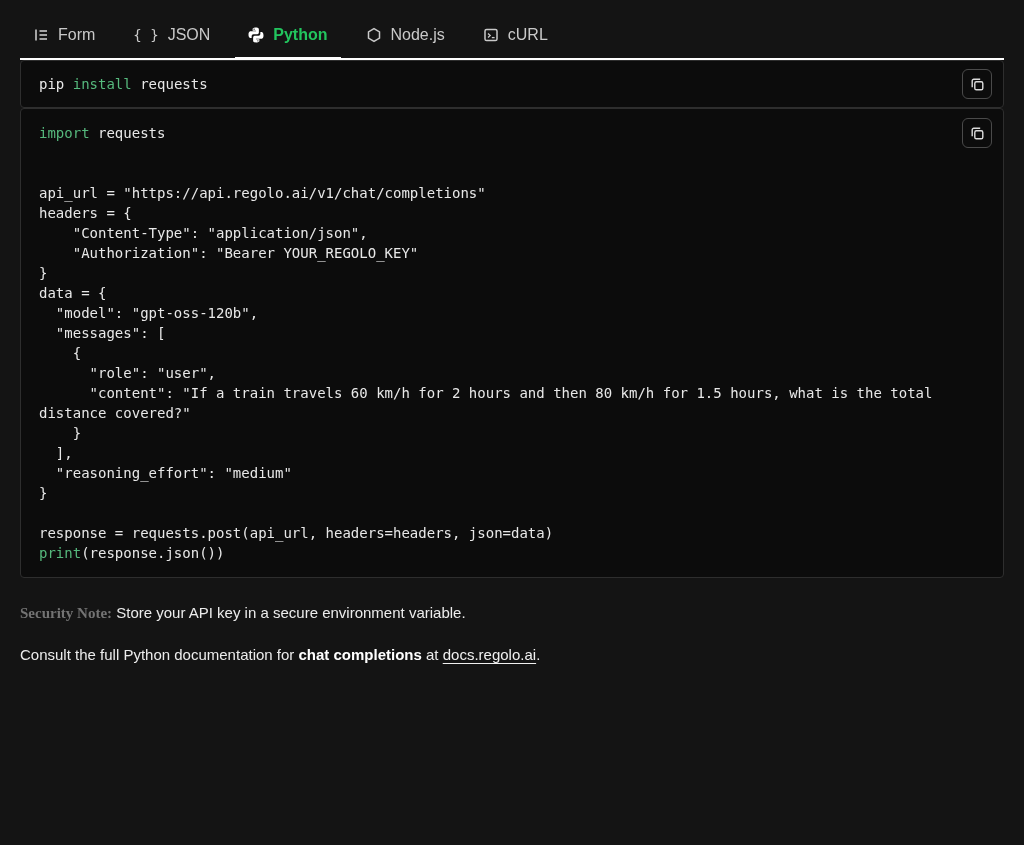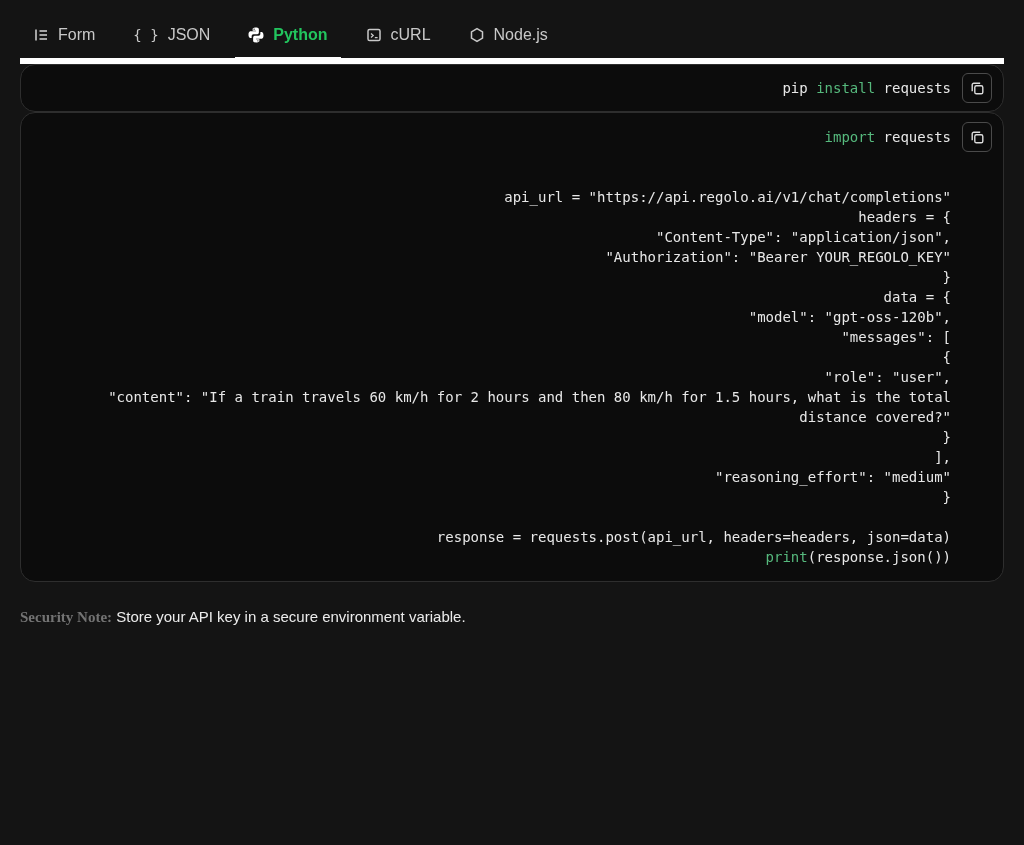--- a/index.html
+++ b/index.html
@@ -15,21 +15,21 @@
     -webkit-font-smoothing:antialiased;
   }
   .page{padding:16px 20px 0;}
   .page-title{
     font-size:22px;font-weight:700;letter-spacing:.3px;
     margin:8px 0 22px;color:#ffffff;
   }
   
   .tabs{
     display:flex;align-items:stretch;gap:12px;
-    border-bottom:6px solid #ffffff;
+    border-bottom:2px solid #ffffff;
   }
   .tab{
     display:flex;align-items:center;gap:9px;
     padding:10px 13px 14px;position:relative;
     color:#c9c9c9;font-size:16px;cursor:pointer;white-space:nowrap;
   }
   .tab svg,.tab .glyph-icon{flex:0 0 auto;}
   .tab .glyph-icon{
     font-family:"DejaVu Sans Mono",monospace;font-size:14px;color:#c9c9c9;
   }
@@ -42,21 +42,21 @@
   .tab.active svg{stroke:#ffffff;}
   .tab svg .fillpart{fill:#c9c9c9;stroke:none;}
   .tab.active svg .fillpart{fill:#ffffff;}
   
   .section-label{
     margin:26px 0 12px;font-size:15px;color:#ececec;
   }
   
   .code-block{
     position:relative;
-    background:#0c0c0c;border:1px solid #2e2e2e;border-radius:15px;text-align:right;
+    background:#0c0c0c;border:1px solid #2e2e2e;border-radius:4px;
   }
   .code-block pre{
     margin:0;padding:14px 52px 14px 18px;
     font-family:"DejaVu Sans Mono",monospace;
     font-size:14px;line-height:20px;color:#e8e8e8;
     white-space:pre-wrap;word-break:break-word;
   }
   .code-block.single pre{padding-top:13px;padding-bottom:13px;}
   .kw{color:var(--keyword);}
   .copy-button{
@@ -101,32 +101,32 @@
     <div class="tab active">
       <svg width="16" height="16" viewBox="0 0 64 64" fill="none">
         <path class="fillpart" d="M31.9 2C17.6 2 18.5 8.2 18.5 8.2v6.4h13.7v2H11.1S2 15.5 2 30c0 14.6 7.9 14.1 7.9 14.1h4.7v-6.8s-.3-7.9 7.8-7.9h13.6s7.5.1 7.5-7.2V9.5S44.5 2 31.9 2zm-7.5 4.3a2.5 2.5 0 1 1 0 5 2.5 2.5 0 0 1 0-5z"></path>
         <path class="fillpart" d="M32.1 62c14.3 0 13.4-6.2 13.4-6.2v-6.4H31.8v-2h21.1S62 48.5 62 34c0-14.6-7.9-14.1-7.9-14.1h-4.7v6.8s.3 7.9-7.8 7.9H28s-7.5-.1-7.5 7.2v12.7S19.5 62 32.1 62zm7.5-4.3a2.5 2.5 0 1 1 0-5 2.5 2.5 0 0 1 0 5z"></path>
       </svg>
       <span>Python</span>
     </div>
 
     <div class="tab">
       <svg width="16" height="16" viewBox="0 0 16 16" fill="none" stroke-width="1.5">
+        <polygon points="8,1.7 13.5,4.85 13.5,11.15 8,14.3 2.5,11.15 2.5,4.85"></polygon>
+      </svg>
+      <span>Node.js</span>
+    </div>
+
+    <div class="tab">
+      <svg width="16" height="16" viewBox="0 0 16 16" fill="none" stroke-width="1.5">
         <rect x="2" y="2.5" width="12" height="11" rx="1.6"></rect>
         <path d="M5 6.5l2.2 2L5 10.5" stroke-width="1.3"></path>
         <line x1="8.8" y1="10.6" x2="11.6" y2="10.6" stroke-width="1.3"></line>
       </svg>
       <span>cURL</span>
-    </div>
-
-    <div class="tab">
-      <svg width="16" height="16" viewBox="0 0 16 16" fill="none" stroke-width="1.5">
-        <polygon points="8,1.7 13.5,4.85 13.5,11.15 8,14.3 2.5,11.15 2.5,4.85"></polygon>
-      </svg>
-      <span>Node.js</span>
     </div>
 
   </div>
 
 
   <div class="code-block single">
     <pre>pip <span class="kw">install</span> requests</pre>
     <button class="copy-button" title="Copy">
       <svg width="17" height="17" viewBox="0 0 17 17" fill="none" stroke-width="1.4">
         <rect x="5.8" y="5.8" width="8" height="8" rx="1.6"></rect>
@@ -161,14 +161,15 @@
     <button class="copy-button" title="Copy">
       <svg width="17" height="17" viewBox="0 0 17 17" fill="none" stroke-width="1.4">
         <rect x="5.8" y="5.8" width="8" height="8" rx="1.6"></rect>
         <path d="M3.2 11.2V4.8a1.6 1.6 0 0 1 1.6-1.6h6.4"></path>
       </svg>
     </button>
   </div>
 
   <p class="note"><b>Security Note:</b><span> Store your API key in a secure environment variable.</span></p>
 
+  <p class="footer-line"><span>Consult the full Python documentation for </span><b>chat completions</b><span> at </span><a class="doc-link">docs.regolo.ai</a><span>.</span></p>
 
 </div>
 
 </body></html>

